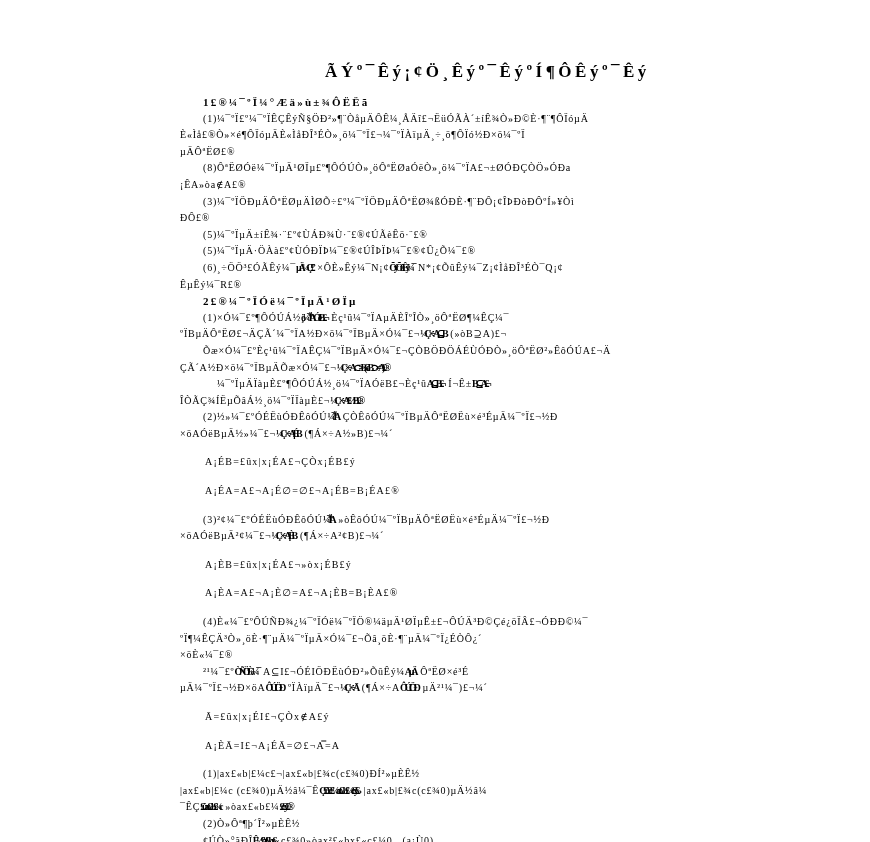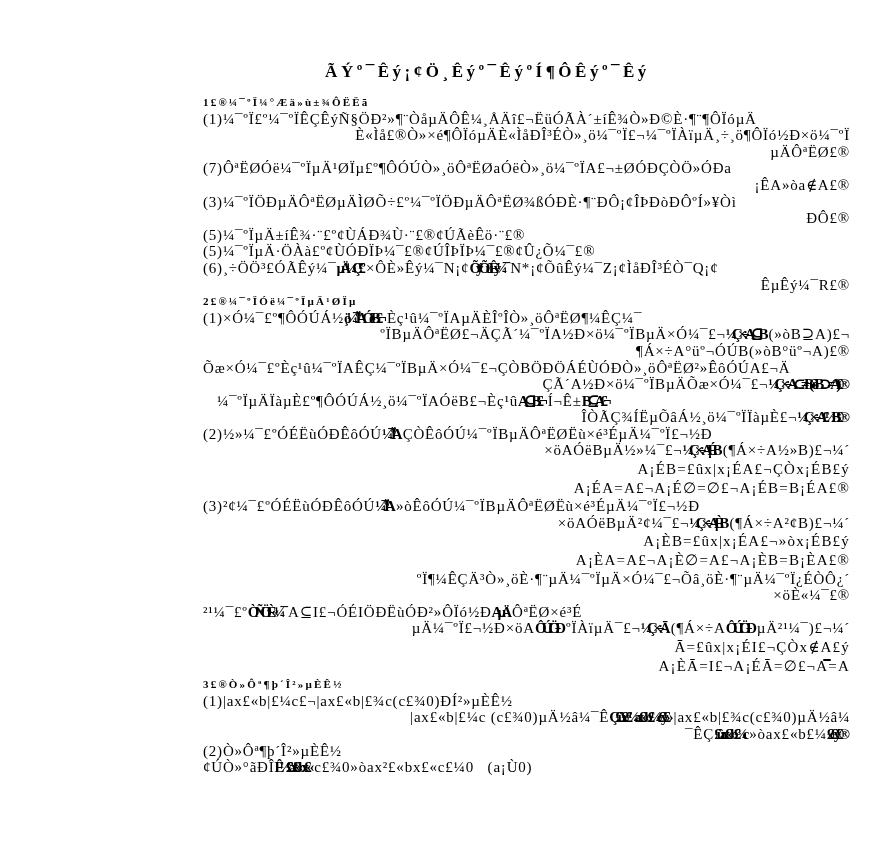--- a/index.html
+++ b/index.html
@@ -1,68 +1,67 @@
 <!DOCTYPE html>
 <html><head>
 <meta charset="utf-8">
 <style>
   html,body{margin:0;padding:0;background:#ffffff;}
   .page{position:relative;width:870px;height:842px;background:#ffffff;overflow:hidden;
         font-family:"Liberation Serif","DejaVu Serif",serif;color:#000;}
   .content{position:absolute;left:180px;top:60px;width:670px;}
-  .ln{font-size:15px;line-height:16.6px;letter-spacing:0.8px;white-space:pre;}
+  .ln{font-size:10px;line-height:16.6px;letter-spacing:0.8px;white-space:pre;}
   .r-title{font-weight:bold;font-size:17px;line-height:24px;letter-spacing:3.5px;
            text-align:center;padding-right:55px;margin-bottom:10px;}
   .r-h{font-weight:bold;font-size:11px;letter-spacing:2.2px;padding-left:23px;}
   .r-item{padding-left:23px;}
   .r-sub{padding-left:37px;}
-  .r-cont{padding-left:0;text-align:right;}
-  .r-formula{padding-left:25px;margin:2px 0;letter-spacing:1.2px;text-align:right;}
+  .r-cont{padding-left:0;}
+  .r-formula{padding-left:25px;margin:12px 0;letter-spacing:1.2px;}
   .sm{font-weight:bold;letter-spacing:-0.33em;padding-right:5px;}
 </style>
 </head>
 <body>
 
 <div class="page">
   <div class="content">
     <div class="ln r-title"><span class="seg">ÃÝº¯Êý¡¢Ö¸Êýº¯ÊýºÍ¶ÔÊýº¯Êý</span></div>
       <div class="ln r-h"><span class="seg">1£®¼¯ºÏ¼°Æä»ù±¾ÔËËã</span></div>
       <div class="ln r-item"><span class="seg">(1)¼¯ºÏ£º¼¯ºÏÊÇÊýÑ§ÖÐ²»¶¨ÒåµÄÔ­Ê¼¸ÅÄî£¬ËüÓÃÀ´±íÊ¾Ò»Ð©È·¶¨¶ÔÏóµÄ</span></div>
       <div class="ln r-cont"><span class="seg">È«Ìå£®Ò»×é¶ÔÏóµÄÈ«ÌåÐÎ³ÉÒ»¸ö¼¯ºÏ£¬¼¯ºÏÀïµÄ¸÷¸ö¶ÔÏó½Ð×ö¼¯ºÏ</span></div>
       <div class="ln r-cont"><span class="seg">µÄÔªËØ£®</span></div>
-      <div class="ln r-item"><span class="seg">(7)ÔªËØÓë¼¯ºÏµÄ¹ØÏµ£º¶ÔÓÚÒ»¸öÔªËØaÓëÒ»¸ö¼¯ºÏA£¬±ØÓÐÇÒÖ»ÓÐa</span></div>
+      <div class="ln r-item"><span class="seg">(8)ÔªËØÓë¼¯ºÏµÄ¹ØÏµ£º¶ÔÓÚÒ»¸öÔªËØaÓëÒ»¸ö¼¯ºÏA£¬±ØÓÐÇÒÖ»ÓÐa</span></div>
       <div class="ln r-cont"><span class="seg">¡ÊA»òa∉A£®</span></div>
       <div class="ln r-item"><span class="seg">(3)¼¯ºÏÖÐµÄÔªËØµÄÌØÕ÷£º¼¯ºÏÖÐµÄÔªËØ¾ßÓÐÈ·¶¨ÐÔ¡¢ÎÞÐòÐÔºÍ»¥Òì</span></div>
       <div class="ln r-cont"><span class="seg">ÐÔ£®</span></div>
       <div class="ln r-item"><span class="seg">(5)¼¯ºÏµÄ±íÊ¾·¨£º¢ÙÁÐ¾Ù·¨£®¢ÚÃèÊö·¨£®</span></div>
       <div class="ln r-item"><span class="seg">(5)¼¯ºÏµÄ·ÖÀà£º¢ÙÓÐÏÞ¼¯£®¢ÚÎÞÏÞ¼¯£®¢Û¿Õ¼¯£®</span></div>
       <div class="ln r-item"><span class="seg">(6)¸÷ÖÖ³£ÓÃÊý¼¯</span><span class="sm">µÄ¼Ç·¨£º</span><span class="seg">×ÔÈ»Êý¼¯N¡¢</span><span class="sm">ÕýÕûÊý¼¯</span><span class="seg">N*¡¢ÕûÊý¼¯Z¡¢ÌåÐÎ³ÉÒ¯Q¡¢</span></div>
       <div class="ln r-cont"><span class="seg">ÊµÊý¼¯R£®</span></div>
       <div class="ln r-h"><span class="seg">2£®¼¯ºÏÓë¼¯ºÏµÄ¹ØÏµ</span></div>
       <div class="ln r-item"><span class="seg">(1)×Ó¼¯£º¶ÔÓÚÁ½</span><span class="sm">¸ö¼¯ºÏAÓëB£¬</span><span class="seg">Èç¹û¼¯ºÏAµÄÈÎºÎÒ»¸öÔªËØ¶¼ÊÇ¼¯</span></div>
       <div class="ln r-cont"><span class="seg">ºÏBµÄÔªËØ£¬ÄÇÃ´¼¯ºÏA½Ð×ö¼¯ºÏBµÄ×Ó¼¯£¬</span><span class="sm">¼Ç×÷A⊆B</span><span class="seg">(»òB⊇A)£¬</span></div>
-      <div class="ln r-cont"><span class="seg">¶Á×÷A°üº¬ÓÚB(»òB°üº¬A)£®</span></div>
       <div class="ln r-item"><span class="seg">Õæ×Ó¼¯£ºÈç¹û¼¯ºÏAÊÇ¼¯ºÏBµÄ×Ó¼¯£¬ÇÒBÖÐÖÁÉÙÓÐÒ»¸öÔªËØ²»ÊôÓÚA£¬Ä</span></div>
       <div class="ln r-cont"><span class="seg">ÇÃ´A½Ð×ö¼¯ºÏBµÄÕæ×Ó¼¯£¬</span><span class="sm">¼Ç×÷A⊂≠B(»òB⊃≠A)£®</span></div>
       <div class="ln r-sub"><span class="seg">¼¯ºÏµÄÏàµÈ£º¶ÔÓÚÁ½¸ö¼¯ºÏAÓëB£¬Èç¹û</span><span class="sm">A⊆B£¬</span><span class="seg">Í¬Ê±</span><span class="sm">B⊆A£¬</span></div>
       <div class="ln r-cont"><span class="seg">ÎÒÃÇ¾ÍËµÕâÁ½¸ö¼¯ºÏÏàµÈ£¬</span><span class="sm">¼Ç×÷A£½B£®</span></div>
       <div class="ln r-item"><span class="seg">(2)½»¼¯£ºÓÉËùÓÐÊôÓÚ</span><span class="sm">¼¯ºÏA</span><span class="seg">ÇÒÊôÓÚ¼¯ºÏBµÄÔªËØËù×é³ÉµÄ¼¯ºÏ£¬½Ð</span></div>
       <div class="ln r-cont"><span class="seg">×öAÓëBµÄ½»¼¯£¬</span><span class="sm">¼Ç×÷A¡ÉB</span><span class="seg">(¶Á×÷A½»B)£¬¼´</span></div>
       <div class="ln r-formula"><span class="seg">A¡ÉB=£ûx|x¡ÉA£¬ÇÒx¡ÉB£ý</span></div>
       <div class="ln r-formula"><span class="seg">A¡ÉA=A£¬A¡É∅=∅£¬A¡ÉB=B¡ÉA£®</span></div>
       <div class="ln r-item"><span class="seg">(3)²¢¼¯£ºÓÉËùÓÐÊôÓÚ</span><span class="sm">¼¯ºÏA</span><span class="seg">»òÊôÓÚ¼¯ºÏBµÄÔªËØËù×é³ÉµÄ¼¯ºÏ£¬½Ð</span></div>
       <div class="ln r-cont"><span class="seg">×öAÓëBµÄ²¢¼¯£¬</span><span class="sm">¼Ç×÷A¡ÈB</span><span class="seg">(¶Á×÷A²¢B)£¬¼´</span></div>
       <div class="ln r-formula"><span class="seg">A¡ÈB=£ûx|x¡ÉA£¬»òx¡ÉB£ý</span></div>
       <div class="ln r-formula"><span class="seg">A¡ÈA=A£¬A¡È∅=A£¬A¡ÈB=B¡ÈA£®</span></div>
+      <div class="ln r-item"><span class="seg">(4)È«¼¯£ºÔÚÑÐ¾¿¼¯ºÏÓë¼¯ºÏÖ®¼äµÄ¹ØÏµÊ±£¬ÔÚÄ³Ð©Çé¿öÏÂ£¬ÓÐÐ©¼¯</span></div>
       <div class="ln r-cont"><span class="seg">ºÏ¶¼ÊÇÄ³Ò»¸öÈ·¶¨µÄ¼¯ºÏµÄ×Ó¼¯£¬Õâ¸öÈ·¶¨µÄ¼¯ºÏ¿ÉÒÔ¿´</span></div>
       <div class="ln r-cont"><span class="seg">×öÈ«¼¯£®</span></div>
-      <div class="ln r-item"><span class="seg">²¹¼¯£º</span><span class="sm">ÒÑÖªÈ«¼¯</span><span class="seg">A⊆I£¬ÓÉIÖÐËùÓÐ²»ÔÏó½Ð</span><span class="sm">AµÄ</span><span class="seg">ÔªËØ×é³É</span></div>
+      <div class="ln r-item"><span class="seg">²¹¼¯£º</span><span class="sm">ÒÑÖªÈ«¼¯</span><span class="seg">A⊆I£¬ÓÉIÖÐËùÓÐ²»ÕûÊý¼</span><span class="sm">AµÄ</span><span class="seg">ÔªËØ×é³É</span></div>
       <div class="ln r-cont"><span class="seg">µÄ¼¯ºÏ£¬½Ð×öA</span><span class="sm">ÔÚIÖÐ</span><span class="seg">ºÏÀïµÄ¯£¬</span><span class="sm">¼Ç×÷Ā</span><span class="seg">(¶Á×÷A</span><span class="sm">ÔÚIÖÐ</span><span class="seg">µÄ²¹¼¯)£¬¼´</span></div>
       <div class="ln r-formula"><span class="seg">Ā=£ûx|x¡ÉI£¬ÇÒx∉A£ý</span></div>
       <div class="ln r-formula"><span class="seg">A¡ÈĀ=I£¬A¡ÉĀ=∅£¬A̿=A</span></div>
-      <div class="ln r-h"><span class="seg">3£®Ò»Ôª¶þ´Î²»µÈÊ½</span></div>
       <div class="ln r-item"><span class="seg">(1)|ax£«b|£¼c£¬|ax£«b|£¾c(c£¾0)ÐÍ²»µÈÊ½</span></div>
       <div class="ln r-cont"><span class="seg">|ax£«b|£¼c (c£¾0)µÄ½â¼¯Ê</span><span class="sm">Ç£û£­c£¼ax£«b£¼c£ý£»</span><span class="seg">|ax£«b|£¾c(c£¾0)µÄ½â¼</span></div>
       <div class="ln r-cont"><span class="seg">¯ÊÇ</span><span class="sm">£ûax£«b£¾c</span><span class="seg">»òax£«b£¼</span><span class="sm">£­c£ý£®</span></div>
       <div class="ln r-item"><span class="seg">(2)Ò»Ôª¶þ´Î²»µÈÊ½</span></div>
       <div class="ln r-item"><span class="seg">¢ÚÒ»°ãÐÎ</span><span class="sm">Ê½£ºax²£«bx£«</span><span class="seg">c£¾0»òax²£«bx£«c£¼0   (a¡Ù0)</span></div>
   </div>
 </div>
 
 </body></html>

